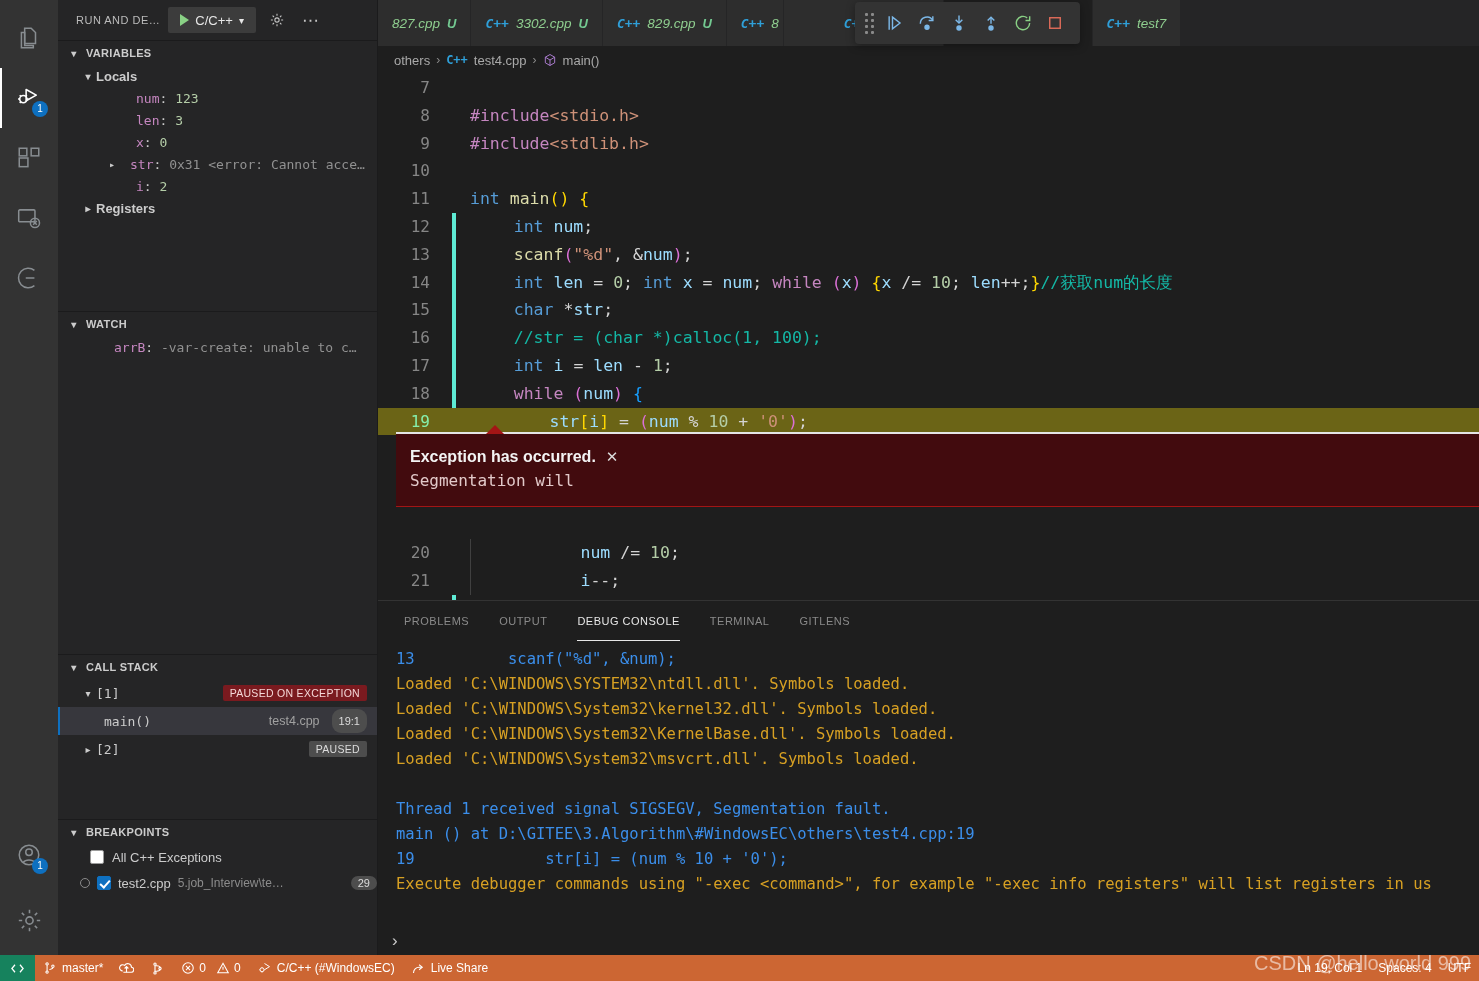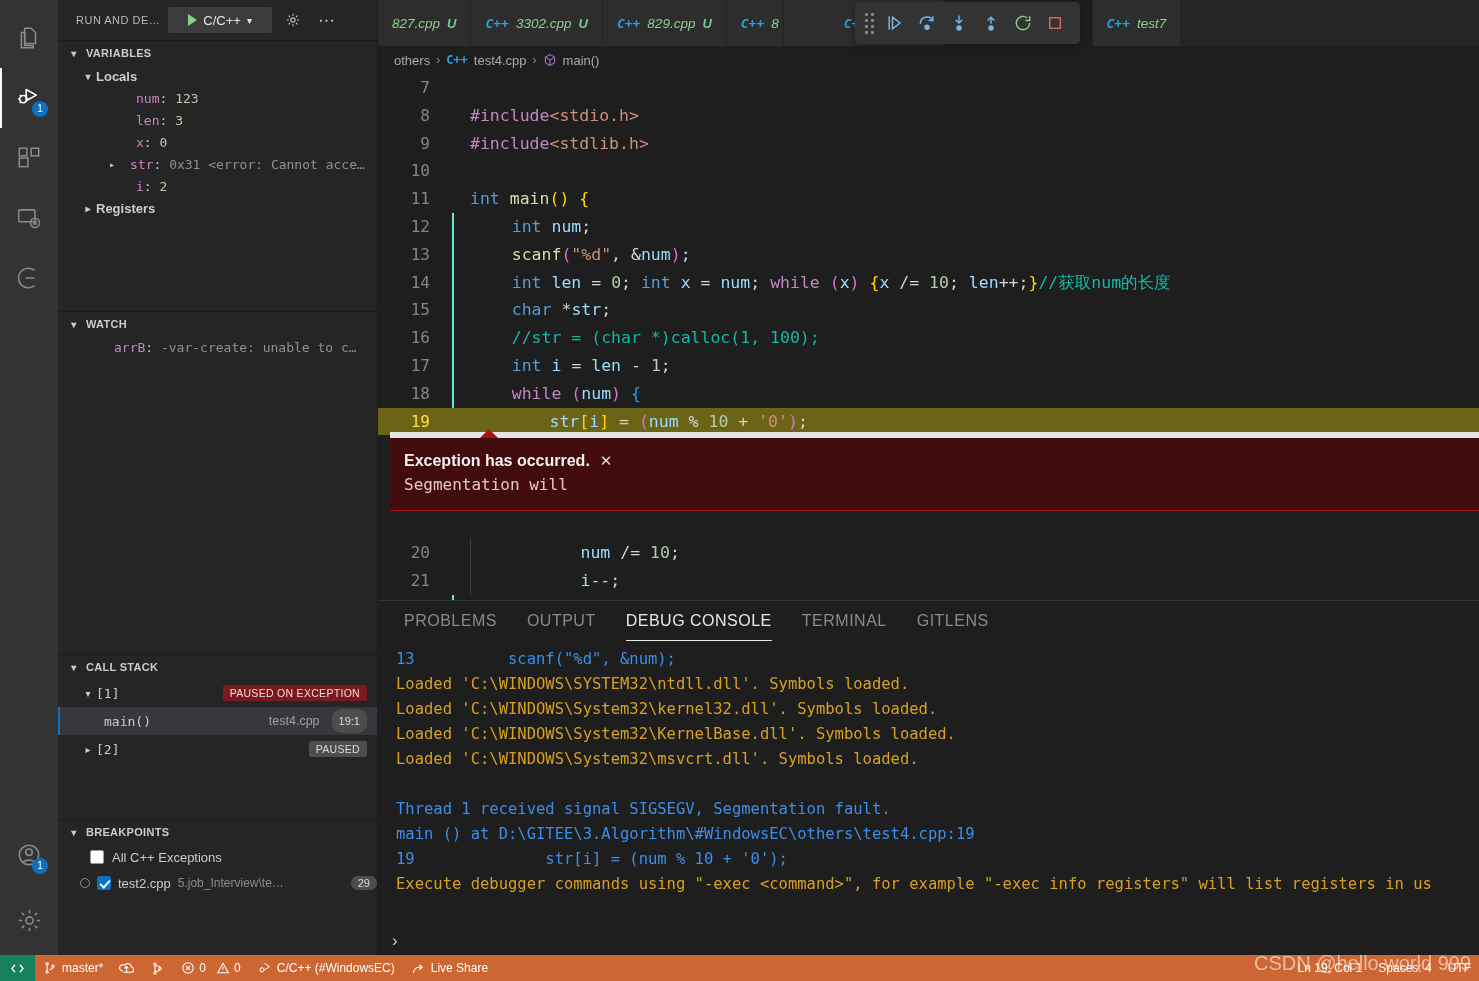--- a/index.html
+++ b/index.html
@@ -39,21 +39,21 @@
   .sidebar {
     width: 320px; flex: 0 0 320px; background: #252526;
     display: flex; flex-direction: column; border-right: 1px solid #1b1b1c;
   }
   .sidebar-title {
     height: 40px; display: flex; align-items: center; gap: 8px; padding: 0 4px 0 18px;
     font-size: 11px; letter-spacing: .5px; color: #bbbbbb; text-transform: uppercase;
   }
   .launch-pill {
     display: flex; align-items: center; gap: 6px; background: #3c3c3c;
-    height: 26px; padding: 0 20px; border-radius: 2px; font-size: 13px; color: #e7e7e7;
+    height: 26px; padding: 0 12px; border-radius: 2px; font-size: 13px; color: #e7e7e7;
     text-transform: none; letter-spacing: 0;
   }
   .play-tri {
     width: 0; height: 0; border-left: 9px solid #89d185;
     border-top: 6px solid transparent; border-bottom: 6px solid transparent;
   }
   .tool-btn { width: 26px; height: 26px; display:flex; align-items:center; justify-content:center; color:#c5c5c5; cursor:pointer; }
 
   .section { border-top: 1px solid #1b1b1c; }
   .section-header {
@@ -138,60 +138,60 @@
   .editor { position: relative; flex: 1 1 auto; overflow: hidden; background: #1e1e1e; min-height: 0; }
   .code-line {
     height: 27.8px; display: flex; align-items: center; font-family: "DejaVu Sans Mono", monospace;
     font-size: 16.5px; line-height: 27.8px; white-space: pre;
   }
   .ln {
     width: 74px; flex: 0 0 74px; text-align: right; padding-right: 22px;
     color: #868686; font-size: 16px;
   }
   .code-line.current { background: #6b6416; }
-  .code-line.current .ln { color: #fde047; }
+  .code-line.current .ln { color: #86efac; }
   .codetext { padding-left: 18px; }
   .bp-arrow {
     position: absolute; left: 18px; width: 14px; height: 14px; color: #d99d54;
   }
-  .guide { border-left: 2px solid #5eead4; }
+  .guide { border-left: 4px solid #5eead4; }
 
   
   .k   { color: #569cd6; }   
   .kc  { color: #c586c0; }   
   .pp  { color: #c586c0; }   
   .hdr { color: #ce9178; }   
   .fn  { color: #dcdcaa; }   
   .id  { color: #9cdcfe; }   
   .num { color: #b5cea8; }   
   .str { color: #ce9178; }   
   .cm  { color: #14b8a6; }   
   .op  { color: #d4d4d4; }   
   .br1 { color: #ffd700; }
   .br2 { color: #da70d6; }
   .br3 { color: #179fff; }
 
   .exception-widget {
-    position: absolute; left: 12px; right: 0; background: #420b0e;
-    border-top: 6px solid #e5e5e5; border-bottom: 1px solid #a31515;
+    position: absolute; left: 18px; right: 0; background: #420b0e;
+    border-top: 2px solid #e5e5e5; border-bottom: 1px solid #a31515;
     padding: 14px 0 16px 14px; z-index: 4;
   }
   .exception-widget::before {
     content: ""; position: absolute; top: -9px; left: 90px;
     border-left: 9px solid transparent; border-right: 9px solid transparent;
     border-bottom: 9px solid #a31515;
   }
   .ex-title { font-size: 16px; font-weight: bold; color: #f3f3f3; display: flex; align-items: baseline; gap: 10px; }
   .ex-close { color: #dcdcdc; font-size: 15px; font-weight: normal; cursor: pointer; }
   .ex-msg { font-family: "DejaVu Sans Mono", monospace; font-size: 16px; color: #e2c9c9; margin-top: 5px; }
 
   
   .panel { height: 355px; flex: 0 0 355px; background: #1e1e1e; display: flex; flex-direction: column; border-top: 1px solid #333; }
   .panel-tabs { height: 40px; display: flex; align-items: center; gap: 30px; padding-left: 26px; flex: 0 0 40px; }
-  .ptab { font-size: 16px; letter-spacing: .5px; color: #8a8a8a; height: 40px; display: flex; align-items: center; cursor: pointer; }
+  .ptab { font-size: 11px; letter-spacing: .5px; color: #8a8a8a; height: 40px; display: flex; align-items: center; cursor: pointer; }
   .ptab.active { color: #e7e7e7; border-bottom: 1px solid #e7e7e7; }
   .console { flex: 1 1 auto; overflow: hidden; padding: 6px 0 0 18px; position: relative; }
   .cons-line {
     font-family: "DejaVu Sans Mono", monospace; font-size: 15.5px; line-height: 25px; white-space: pre;
   }
   .c-blue { color: #3b8eea; }
   .c-yellow { color: #d7a023; }
   .c-blank { height: 25px; }
   .console-chevron { position: absolute; left: 14px; bottom: 4px; color: #cccccc; font-size: 17px; cursor: pointer; }
 

